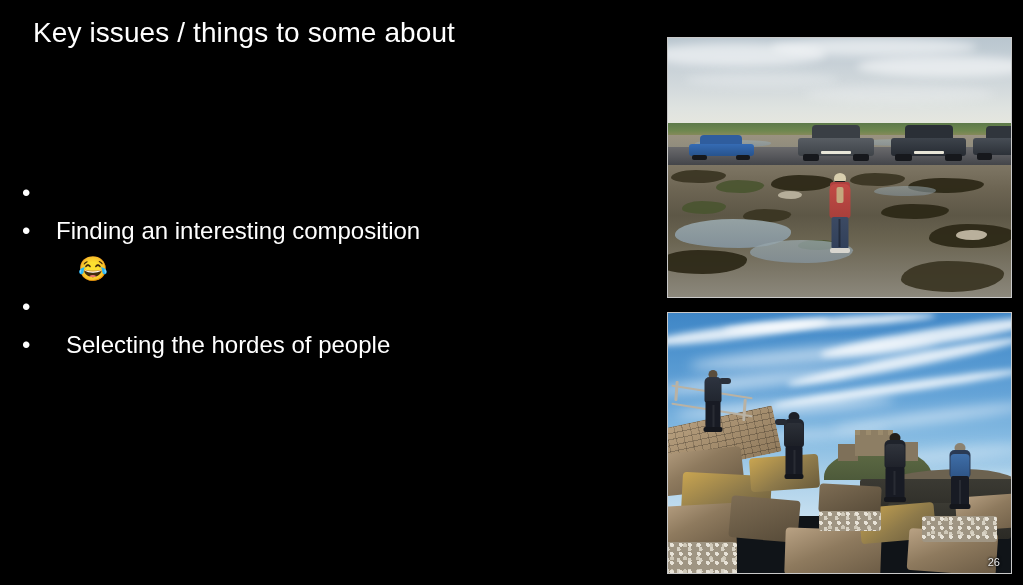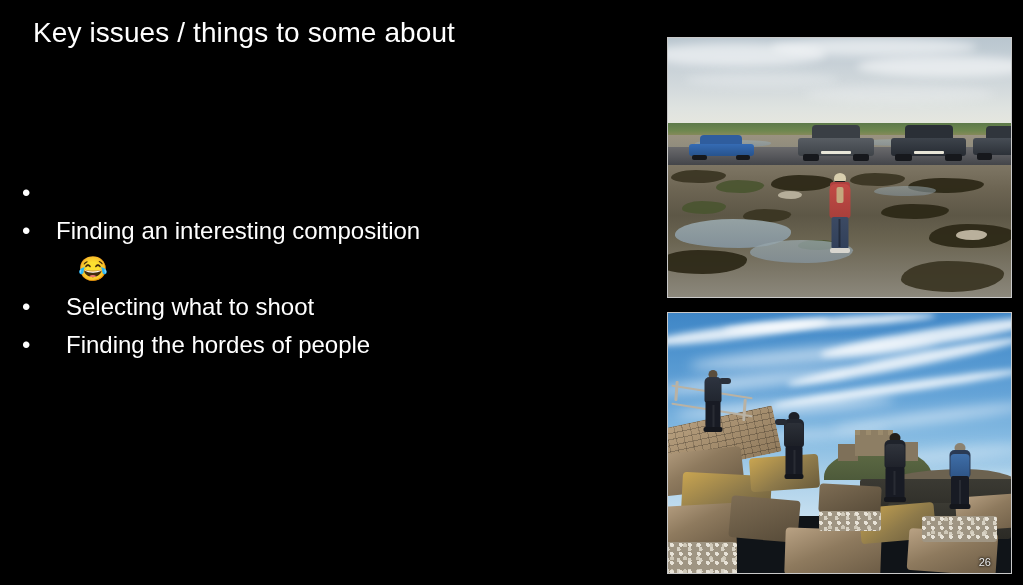--- a/index.html
+++ b/index.html
@@ -386,21 +386,21 @@
   }
   .ct-person .arm {
     position: absolute;
     top: 8px; width: 12px; height: 6px;
     border-radius: 3px;
   }
 
   
   .page-number {
     position: absolute;
-    right: 20px;
+    right: 11px;
     bottom: 4px;
     font-size: 11px;
     line-height: 13px;
     color: #efefef;
     text-shadow: 0 0 3px rgba(0,0,0,0.9), 0 0 2px rgba(0,0,0,0.9);
     z-index: 40;
   }
 </style>
 </head>
 <body>
@@ -421,26 +421,25 @@
       <span class="bullet-dot">•</span>
       <span class="bullet-text">Finding an interesting composition</span>
     </div>
 
     <div class="sub-row">
       <span class="emoji">😂</span>
     </div>
 
     <div class="bullet-row">
       <span class="bullet-dot indent-more">•</span>
-      <span class="bullet-text">Selecting what to shoot</span>
     </div>
 
     <div class="bullet-row">
       <span class="bullet-dot indent-more">•</span>
-      <span class="bullet-text">Finding the hordes of people</span>
+      <span class="bullet-text">Selecting the hordes of people</span>
     </div>
 
   </div>
 
   <div class="photo-frame" id="photo-causeway">
     <div class="photo-inner">
 
       <div class="cw-sky"></div>
       <div class="cw-cloud" style="left:-6%; top:2%; width:52%; height:9%;"></div>
       <div class="cw-cloud" style="left:30%; top:0%; width:60%; height:7%;"></div>

